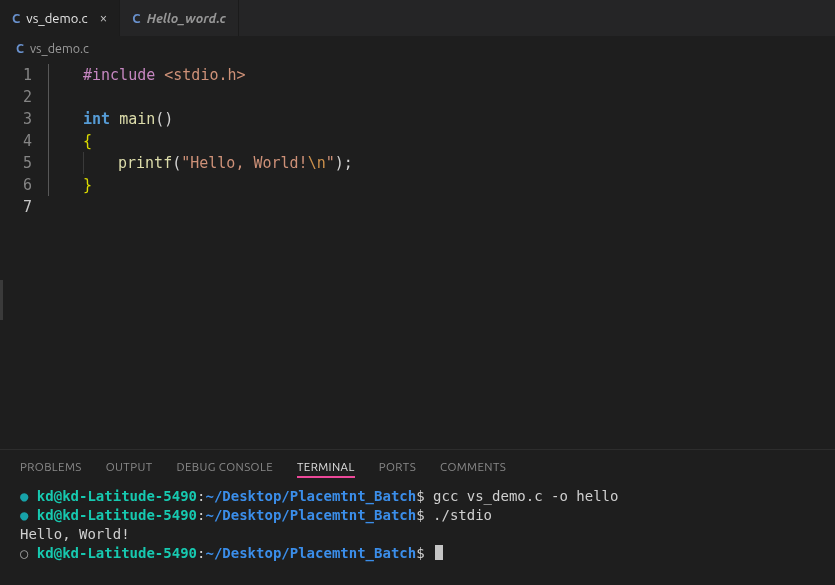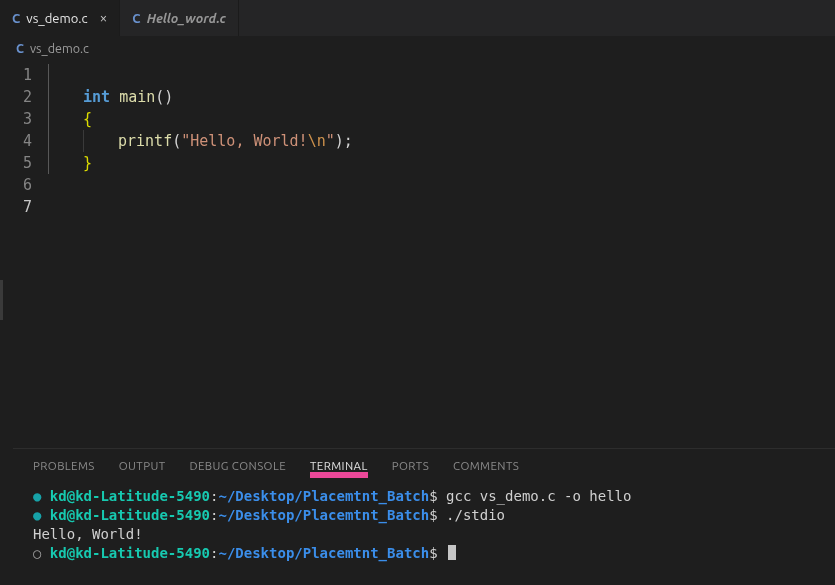--- a/index.html
+++ b/index.html
@@ -100,34 +100,33 @@
     .tok-punc  { color: #d4d4d4; }
     .tok-str   { color: #ce9178; }
     .tok-esc   { color: #cd914c; }
     .tok-num   { color: #b5cea8; }
     .tok-ctrl  { color: #c586c0; }
     .tok-brace { color: #dcdc00; }
     
     .panel {
       border-top: 1px solid #2d2d2d;
       flex: 0 0 auto;
-      margin-left: 13px;
     }
     .panel-tabs {
       display: flex;
       gap: 24px;
       padding: 10px 20px 8px;
       font-size: 11.5px;
       letter-spacing: 0.4px;
       color: #8b8b8b;
     }
     .panel-tab { cursor: pointer; text-transform: uppercase; }
     .panel-tab.active {
       color: #e0e0e0;
-      border-bottom: 6px solid #ec4899;
+      border-bottom: 2px solid #ec4899;
       margin-bottom: -5px;
     }
     .terminal {
       font-family: "Consolas","DejaVu Sans Mono","Courier New",monospace;
       font-size: 14px;
       line-height: 19px;
       padding: 6px 20px 22px;
       color: #d0d0d0;
     }
     .term-line { white-space: pre; }
@@ -179,20 +178,21 @@
   <div class="gutter" id="gutter">
       <div class="ln">1</div>
       <div class="ln">2</div>
       <div class="ln">3</div>
       <div class="ln">4</div>
       <div class="ln">5</div>
       <div class="ln">6</div>
       <div class="ln current">7</div>
     </div>
   <div class="code-area" id="code-area">
+      <div class="code-line"><span class="indent-guide first"></span><span class="tok-dir">#include</span><span> </span><span class="tok-inc">&lt;stdio.h&gt;</span></div>
       <div class="code-line"><span class="indent-guide first"></span></div>
       <div class="code-line"><span class="indent-guide first"></span><span class="tok-type">int</span><span> </span><span class="tok-func">main</span><span class="tok-punc">()</span></div>
       <div class="code-line"><span class="indent-guide first"></span><span class="tok-brace">{</span></div>
       <div class="code-line"><span class="indent-guide first"></span><span class="indent-guide"></span><span class="tok-func">printf</span><span class="tok-punc">(</span><span class="tok-str">"Hello, World!</span><span class="tok-esc">\n</span><span class="tok-str">"</span><span class="tok-punc">);</span></div>
       <div class="code-line"><span class="indent-guide first"></span><span class="tok-brace">}</span></div>
     </div>
 </div>
 
 <div class="panel">
   <div class="panel-tabs" id="panel-tabs">

